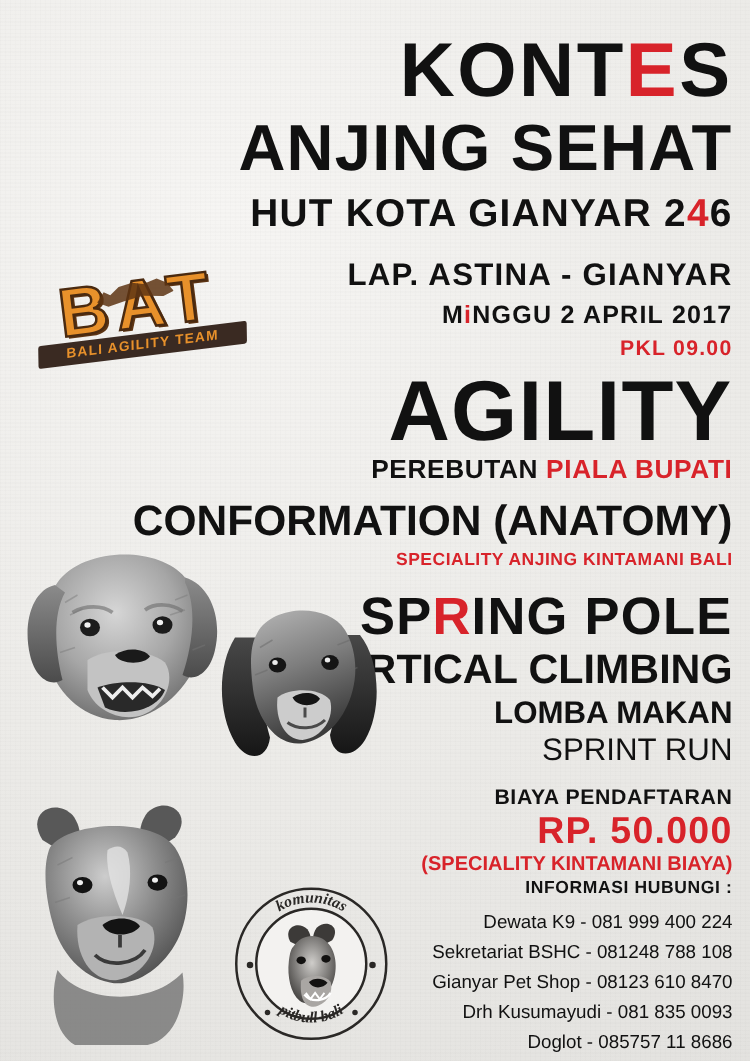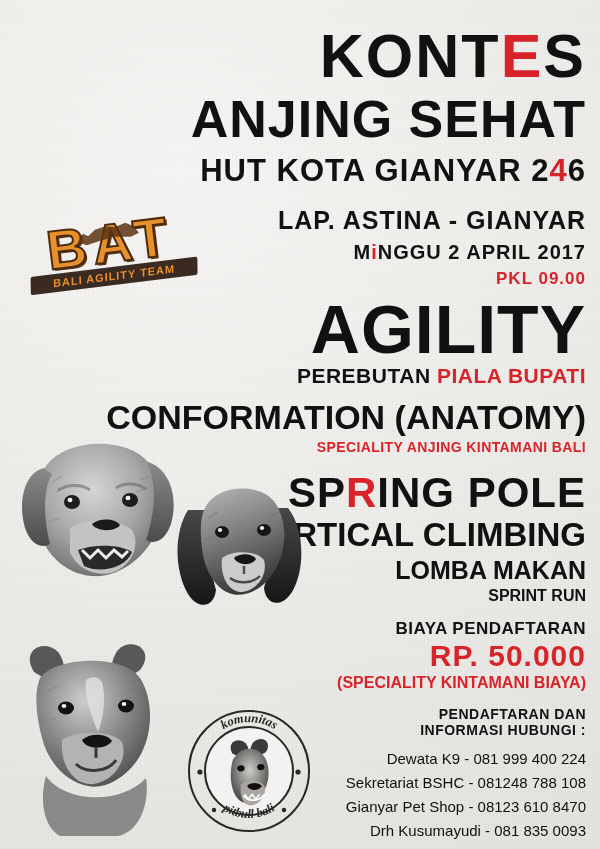--- a/index.html
+++ b/index.html
@@ -115,22 +115,22 @@
     font-weight:bold;
     letter-spacing:0px;
     margin-top:4px;
   }
   .lomba{
     font-size:25px;
     font-weight:bold;
     margin-top:7px;
   }
   .sprint{
-    font-size:16px;
-    font-weight:bold;
+    font-size:25px;
+    font-weight:normal;
     margin-top:5px;
     padding-left:38px;
   }
   .biaya{
     font-size:17px;
     font-weight:bold;
     letter-spacing:0.5px;
     margin-top:16px;
   }
   .rp{
@@ -261,21 +261,20 @@
     <span class="ln spring"><span>SP</span><span class="red">R</span><span>ING POLE</span></span>
 
     <span class="ln vertical">VERTICAL CLIMBING</span>
     <span class="ln lomba">LOMBA MAKAN</span>
     <span class="ln sprint">SPRINT RUN</span>
 
     <span class="ln biaya">BIAYA PENDAFTARAN</span>
     <span class="ln rp">RP. 50.000</span>
     <span class="ln gratis">(SPECIALITY KINTAMANI BIAYA)</span>
 
-    <span class="ln pendaftaran-dan">PENDAFTARAN DAN</span>
     <span class="ln informasi">INFORMASI HUBUNGI :</span>
 
     <span class="ln contact first">Dewata K9 - 081 999 400 224</span>
     <span class="ln contact">Sekretariat BSHC - 081248 788 108</span>
     <span class="ln contact">Gianyar Pet Shop - 08123 610 8470</span>
     <span class="ln contact">Drh Kusumayudi - 081 835 0093</span>
     <span class="ln contact">Doglot - 085757 11 8686</span>
 
   </div>
 

